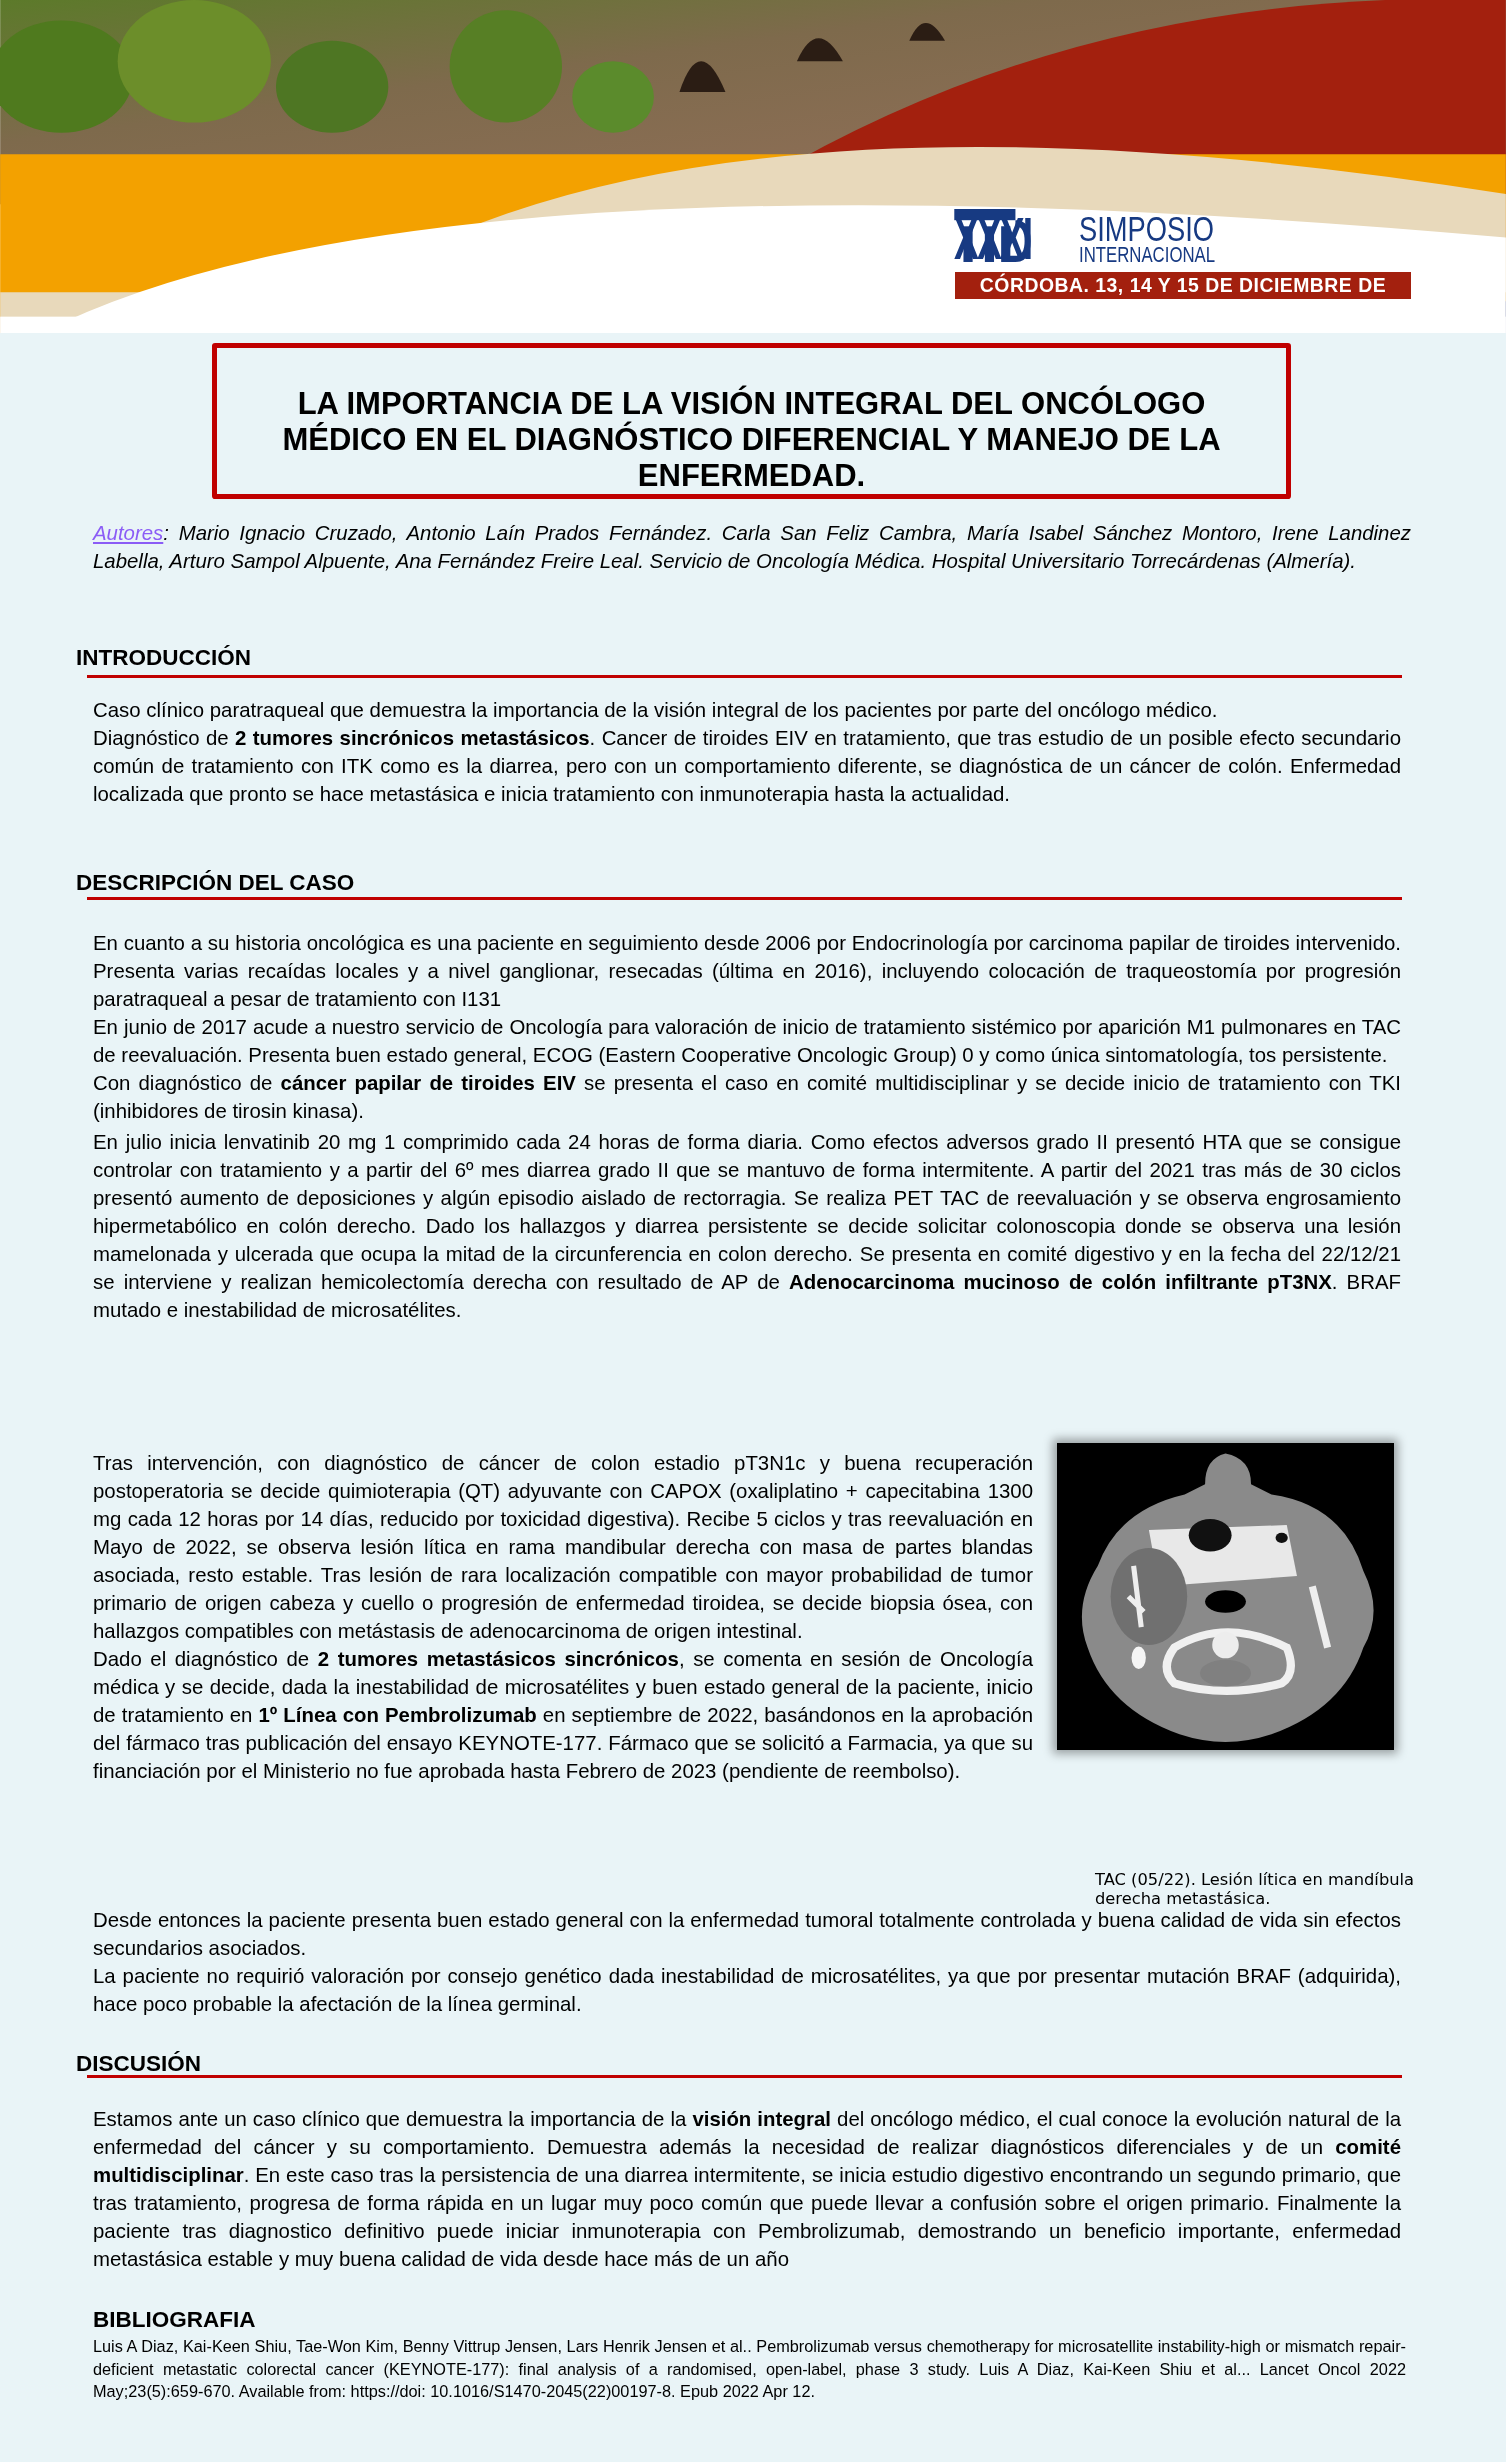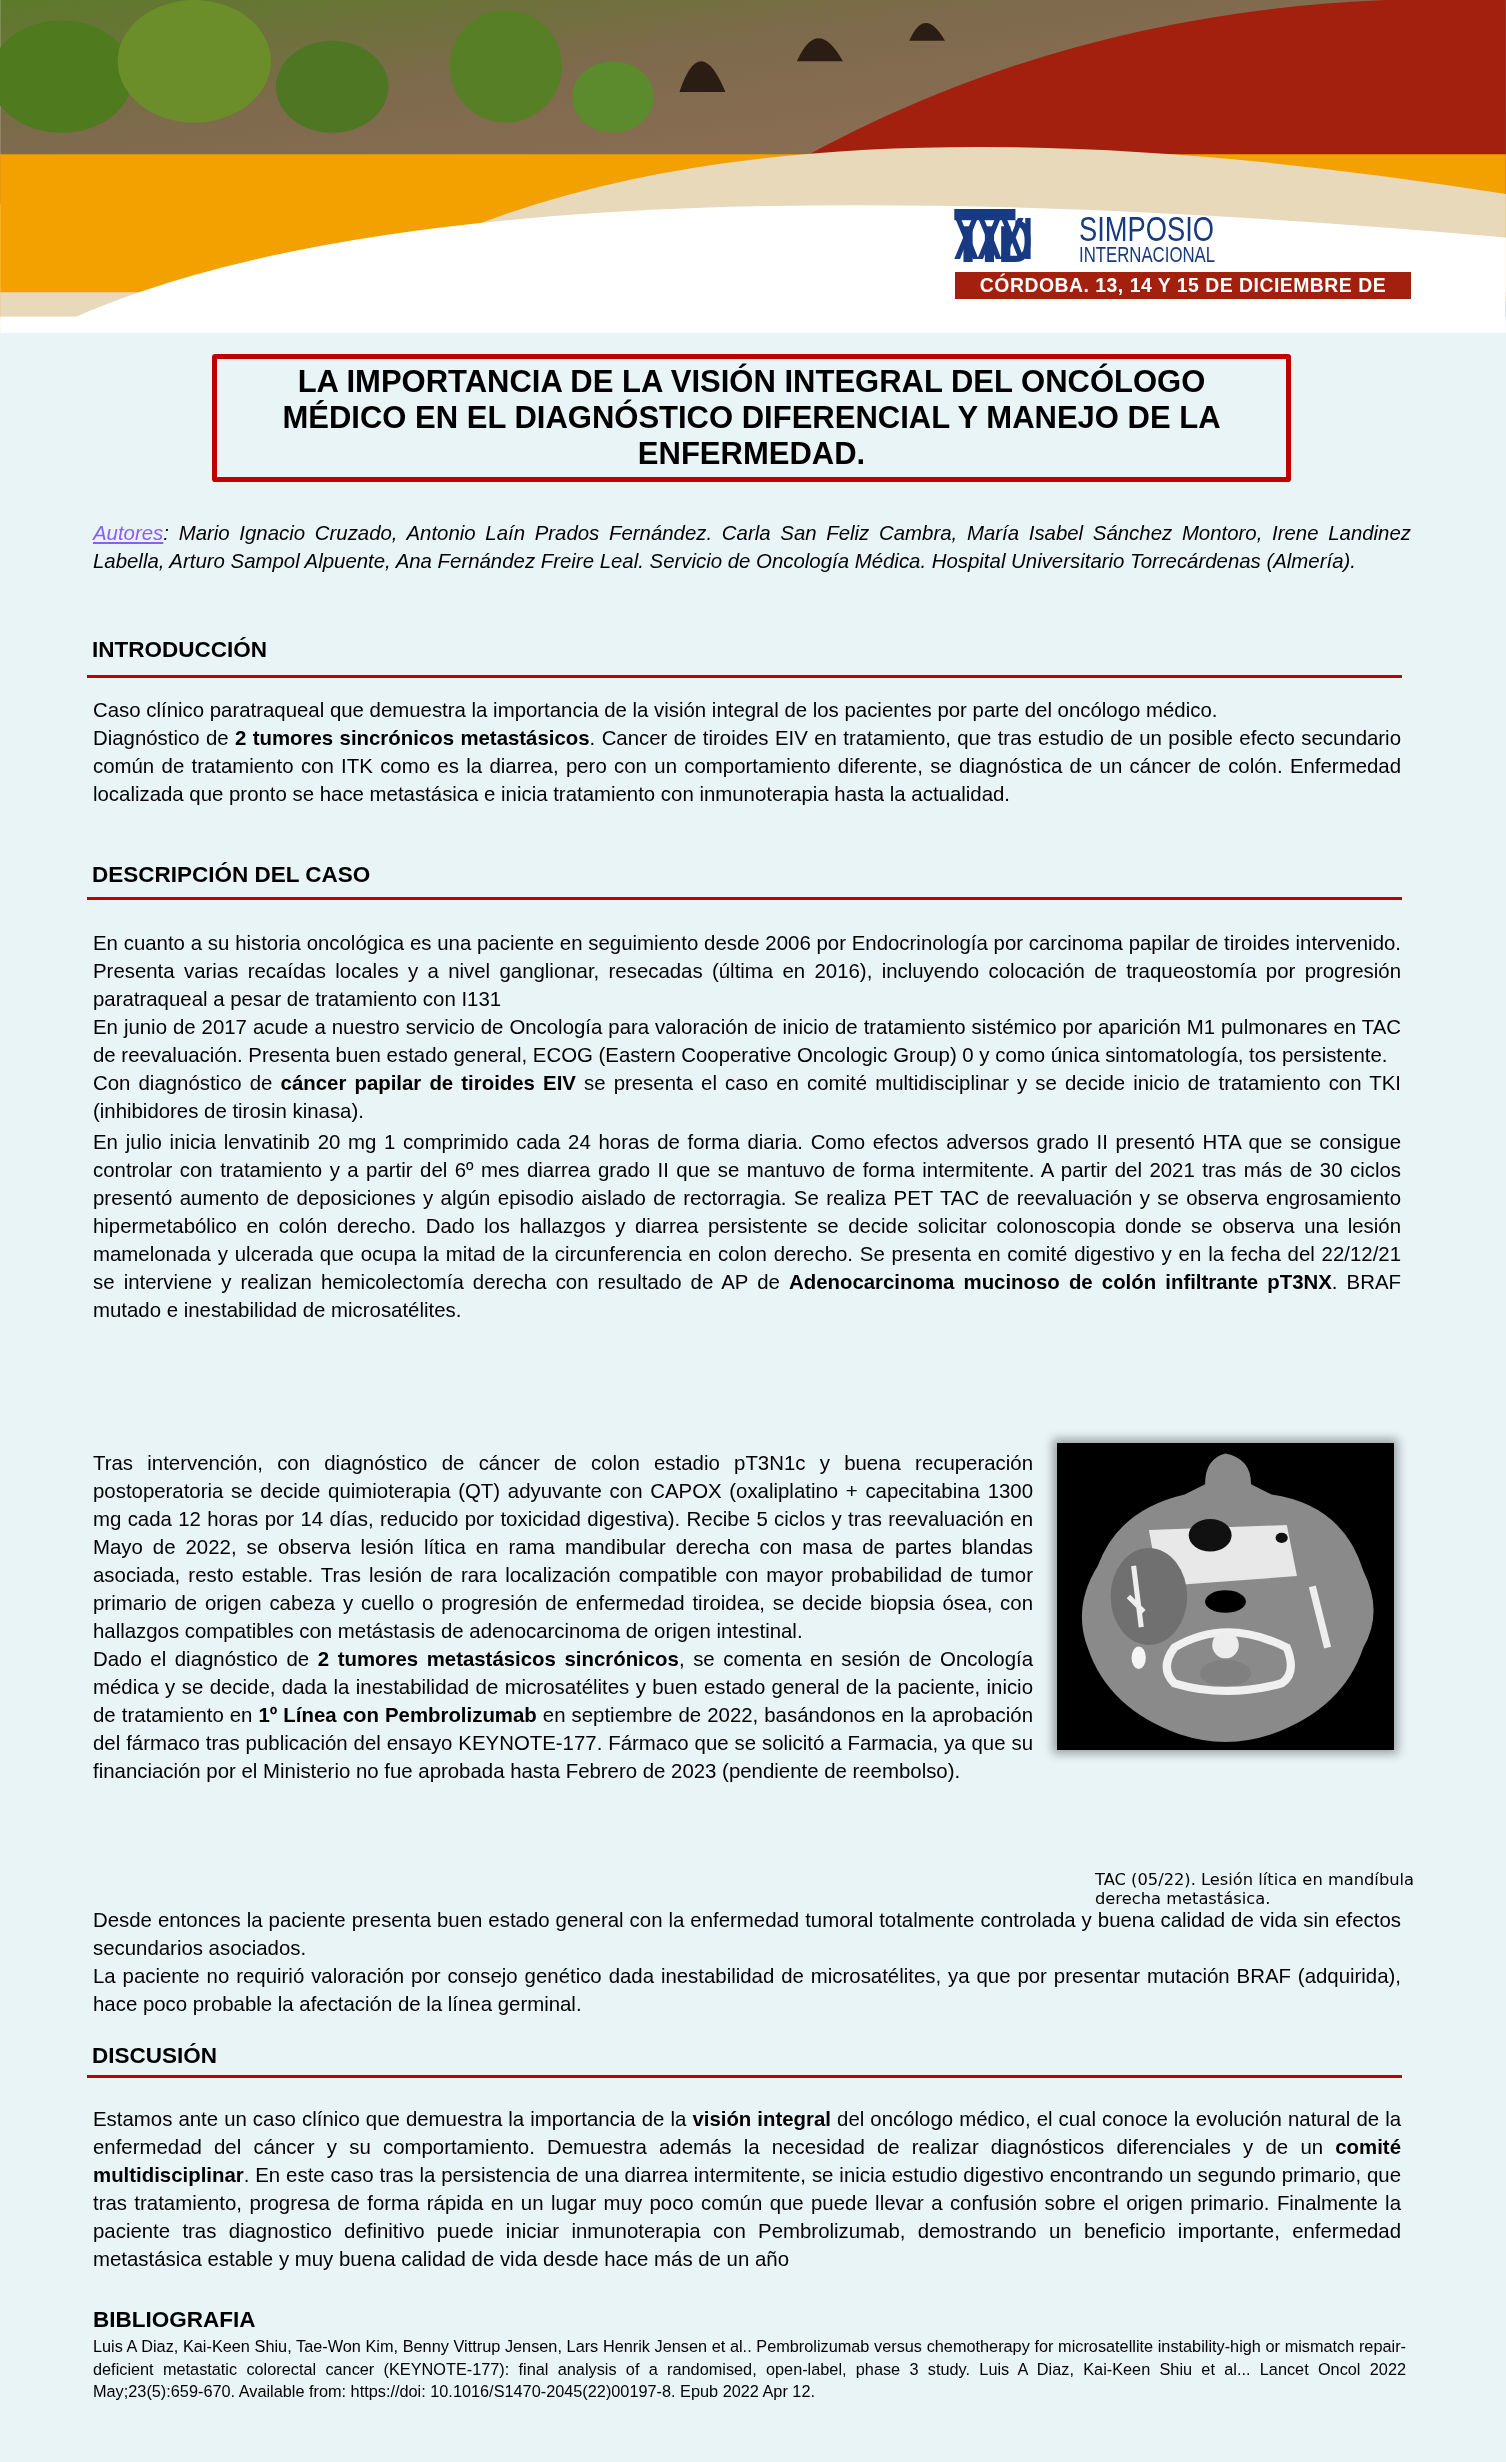--- a/index.html
+++ b/index.html
@@ -37,37 +37,38 @@
     transform: scaleX(0.78); transform-origin: left top;
   }
   .logo-ttd { position: absolute; left: 308px; top: 0; width: 77px; height: 54px; }
   .logo-date {
     position: absolute; left: 1px; top: 63px; width: 456px; height: 26.6px;
     background: #A3200E; color: #fff;
     font: bold 19.4px/26.6px "Liberation Sans", sans-serif; text-align: center;
     letter-spacing: 0.5px;
   }
   .title-box {
-    position: absolute; left: 212px; top: 354px; width: 1079px; height: 128px;
+    position: absolute; left: 212px; top: 343px; width: 1079px; height: 156px;
     border: 5.1px solid #C00000; border-radius: 3.1px; box-sizing: border-box;
     background: #E9F4F7;
-    display: flex; align-items: center; justify-content: center;
+    display: flex; align-items: flex-end; justify-content: center;
     text-align: center;
   }
   .title-box h1 {
     margin: 0; font: bold 31px/36px "Liberation Sans", sans-serif; padding: 0 20.4px;
   }
   .authors {
     position: absolute; left: 93px; top: 519px; width: 1318px;
     font: italic 20.4px/28px "Liberation Sans", sans-serif; text-align: justify;
   }
   .authors .lbl { color: #8b5cf6; text-decoration: underline; font-style: italic; }
   .sec-head {
-    position: absolute; left: 92px;
+    position: absolute; left: 76px;
     font: bold 22.5px/1 "Liberation Sans", sans-serif;
+    margin-top: 8px;
   }
   .sec-rule {
     position: absolute; left: 87px; width: 1315px; height: 3.1px; background: #C00000;
   }
   .para {
     position: absolute; left: 93px; width: 1308px;
     font: 20.4px/28px "Liberation Sans", sans-serif; text-align: justify;
   }
   .para p { margin: 0; }
   .para b { font-weight: bold; }

